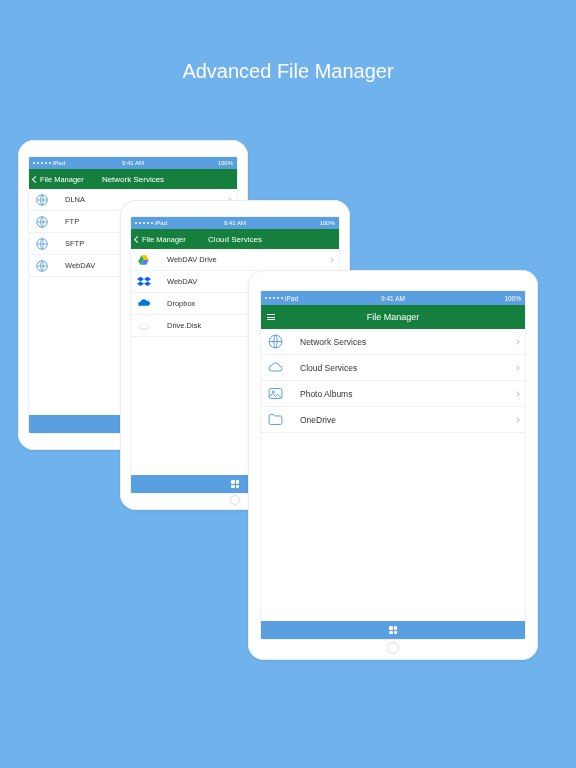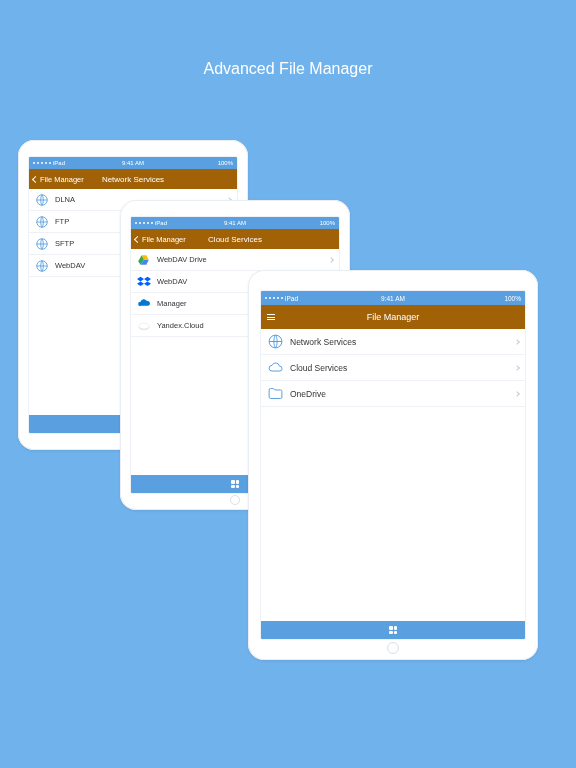--- a/index.html
+++ b/index.html
@@ -8,21 +8,21 @@
     background:#70b2ec;
     font-family:-apple-system, "Helvetica Neue", Arial, sans-serif;
     overflow:hidden;
     position:relative;
   }
   .title {
     position:absolute;
     top:60px; left:0; right:0;
     text-align:center;
     color:#ffffff;
-    font-size:16px;
+    font-size:20px;
     font-weight:300;
   }
   .stage {
     position:absolute;
     top:140px; left:0; right:0; bottom:0;
   }
   .ipad {
     position:absolute;
     width:230px; height:310px;
     background:#ffffff;
@@ -49,21 +49,21 @@
     color:#ffffff;
     display:flex; align-items:center; justify-content:center;
     font-size:6px;
     position:relative;
   }
   .statusbar .left { position:absolute; left:4px; display:flex; gap:2px; align-items:center;}
   .statusbar .right { position:absolute; right:4px; display:flex; gap:2px; align-items:center;}
   .dot { width:2px;height:2px;border-radius:50%;background:#fff;}
   .navbar {
     height:20px;
-    background:#a16207;
+    background:#15803d;
     color:#ffffff;
     display:flex; align-items:center; justify-content:center;
     font-size:8px; font-weight:500;
     position:relative;
   }
   .navbar .back {
     position:absolute; left:4px; top:0; bottom:0;
     display:flex; align-items:center; gap:2px;
     font-size:7.5px;
   }
@@ -77,21 +77,21 @@
   }
   .navbar .menu span{display:block;width:8px;height:1px;background:#fff;}
   .list { flex:1; overflow:hidden; }
   .row {
     display:flex; align-items:center;
     height:22px;
     padding:0 6px;
     border-bottom:1px solid #eef2f6;
     font-size:7.5px;
     color:#333;
-    gap:6px;
+    gap:16px;
   }
   .row .label { flex:1; white-space:nowrap; overflow:hidden; text-overflow:ellipsis; }
   .row .chev-r {
     width:4px;height:4px;border-top:1px solid #c2ccd5;border-right:1px solid #c2ccd5;
     transform:rotate(45deg);
   }
   .icon { width:14px; height:14px; display:flex; align-items:center; justify-content:center; }
   .tabbar {
     height:18px;
     background:#5a9fe0;
@@ -245,31 +245,31 @@
             </span>
           <span class="label">WebDAV</span>
             <span class="chev-r"></span>
         </div>
         <div class="row">
           <span class="icon">
               <svg width="14" height="14" viewBox="0 0 24 24" fill="#0078d4">
                 <path d="M6 16a4 4 0 010-8 6 6 0 0111-1 4 4 0 012 8H6z"></path>
               </svg>
             </span>
-          <span class="label">Manager</span>
+          <span class="label">Dropbox</span>
             <span class="chev-r"></span>
         </div>
         <div class="row">
           <span class="icon">
               <svg width="14" height="14" viewBox="0 0 24 24">
                 <ellipse cx="12" cy="14" rx="9" ry="5" fill="#e8e8e8"></ellipse>
                 <ellipse cx="12" cy="12" rx="9" ry="5" fill="#ffffff" stroke="#ccc" stroke-width="0.5"></ellipse>
               </svg>
             </span>
-          <span class="label">Yandex.Cloud</span>
+          <span class="label">Drive.Disk</span>
             <span class="chev-r"></span>
         </div>
       </div>
       <div class="tabbar">
           <div class="grid">
             <span></span>
             <span></span>
             <span></span>
             <span></span>
           </div>
@@ -318,20 +318,31 @@
               <svg width="17" height="17" viewBox="0 0 24 24" fill="none" stroke="#5a9fe0" stroke-width="1.4">
                 <path d="M7 17a4 4 0 010-8 5.5 5.5 0 0110.5 1A3.5 3.5 0 0118 17H7z"></path>
               </svg>
             </span>
           <span class="label">Cloud Services</span>
             <span class="chev-r"></span>
         </div>
         <div class="row">
           <span class="icon">
               <svg width="17" height="17" viewBox="0 0 24 24" fill="none" stroke="#5a9fe0" stroke-width="1.4">
+                <rect x="3" y="5" width="18" height="14" rx="2"></rect>
+                <circle cx="9" cy="10" r="1.5"></circle>
+                <path d="M3 17l5-5 4 4 3-3 6 6"></path>
+              </svg>
+            </span>
+          <span class="label">Photo Albums</span>
+            <span class="chev-r"></span>
+        </div>
+        <div class="row">
+          <span class="icon">
+              <svg width="17" height="17" viewBox="0 0 24 24" fill="none" stroke="#5a9fe0" stroke-width="1.4">
                 <path d="M3 7a2 2 0 012-2h4l2 2h8a2 2 0 012 2v8a2 2 0 01-2 2H5a2 2 0 01-2-2V7z"></path>
               </svg>
             </span>
           <span class="label">OneDrive</span>
             <span class="chev-r"></span>
         </div>
       </div>
       <div class="tabbar">
           <div class="grid">
             <span></span>

